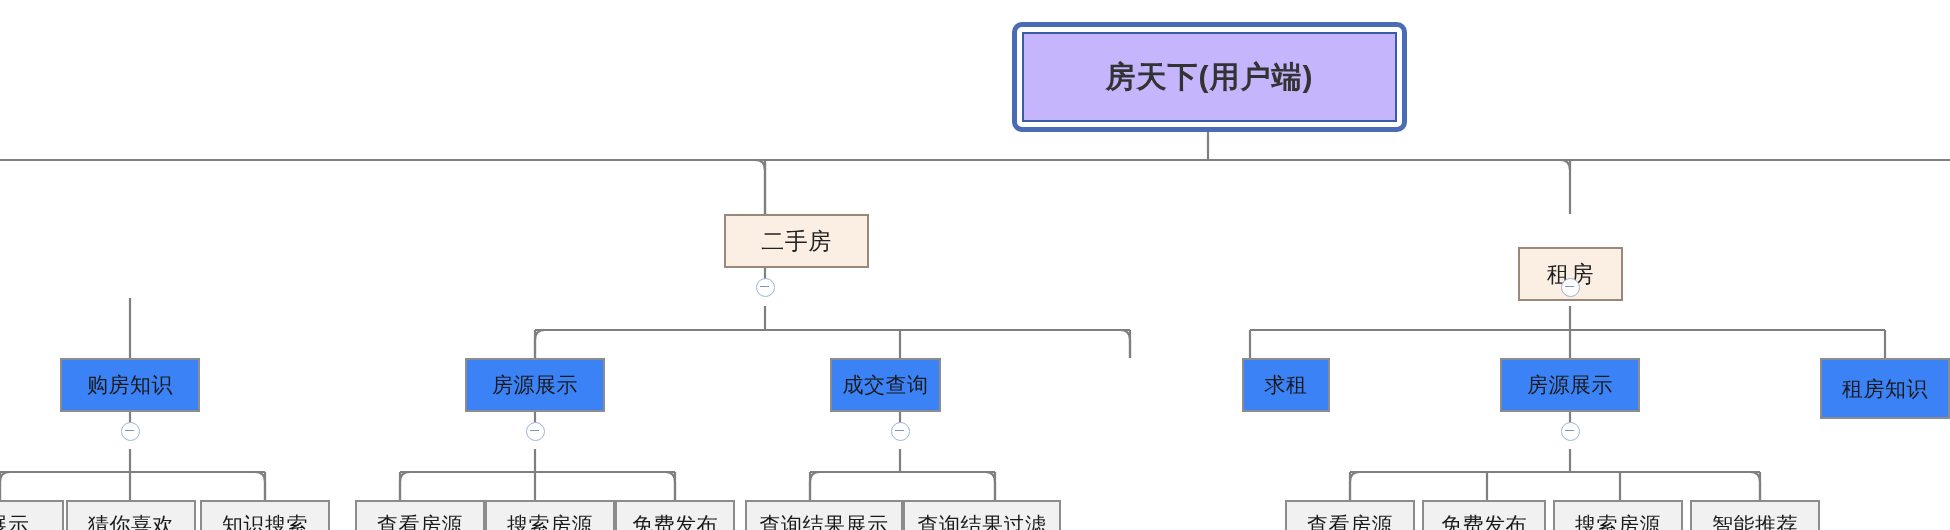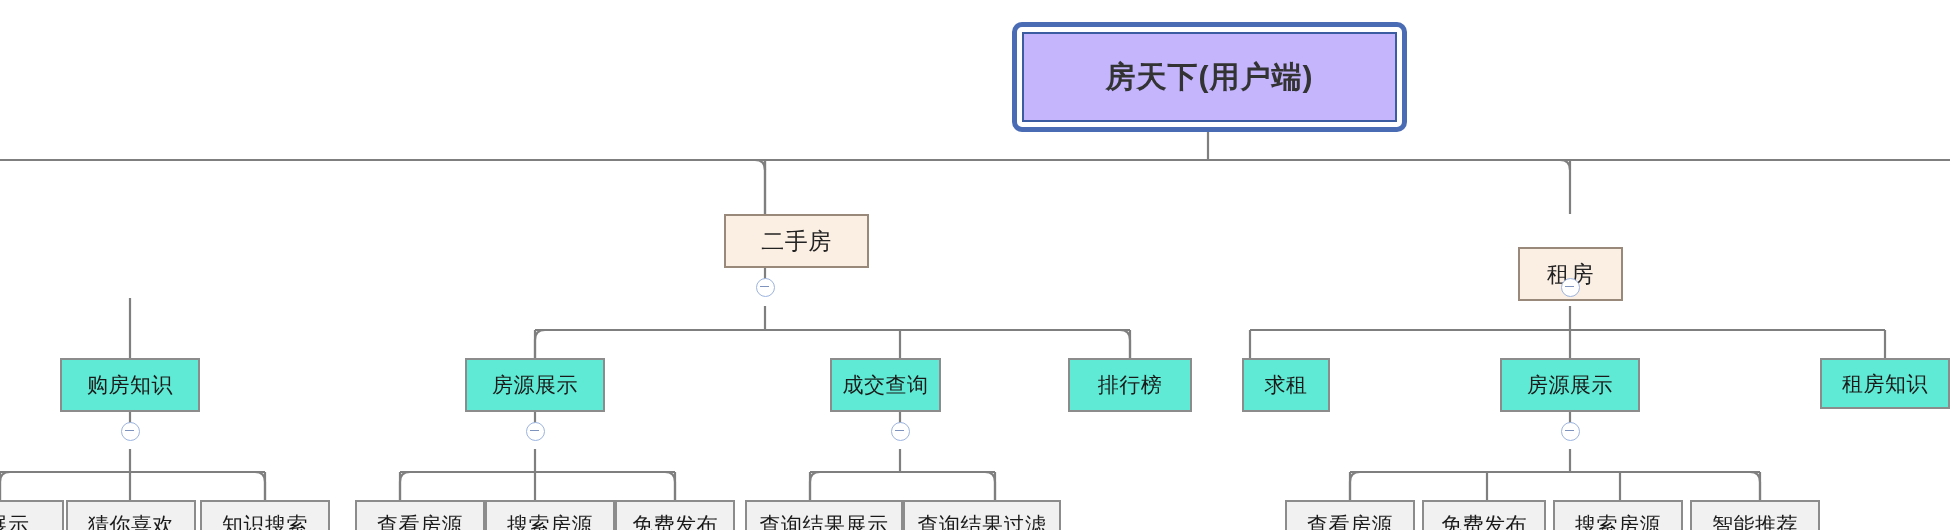--- a/index.html
+++ b/index.html
@@ -67,21 +67,21 @@
   
   .node-l2 {
     background: #fbeee3;
     border: 2px solid #99897a;
     color: #222222;
     font-size: 23px;
   }
 
   
   .node-l3 {
-    background: #5eead4;
+    background: #3b82f6;
     border: 2px solid #8c8c8c;
     font-size: 21px;
   }
   .node-l4 {
     background: #f1f1f1;
     border: 2px solid #8c8c8c;
     font-size: 21px;
   }
 
   
@@ -220,34 +220,31 @@
   <div class="node node-l3" style="left:465px; top:358px; width:140px; height:54px;">
     <span>房源展示</span>
   </div>
   <div class="collapse-badge" style="left:525.5px; top:421.5px;"></div>
 
   <div class="node node-l3" style="left:830px; top:358px; width:111px; height:54px;">
     <span>成交查询</span>
   </div>
   <div class="collapse-badge" style="left:890.5px; top:421.5px;"></div>
 
-  <div class="node node-l3" style="left:1068px; top:358px; width:124px; height:54px;">
-    <span>排行榜</span>
-  </div>
 
   <div class="node node-l3" style="left:1206px; top:358px; width:88px; height:54px;margin-left:36px;">
     <span>求租</span>
   </div>
 
   <div class="node node-l3" style="left:1500px; top:358px; width:140px; height:54px;">
     <span>房源展示</span>
   </div>
   <div class="collapse-badge" style="left:1560.5px; top:421.5px;"></div>
 
-  <div class="node node-l3" style="left:1820px; top:358px; width:130px; height:51px;">
+  <div class="node node-l3" style="left:1820px; top:358px; width:130px; height:61px;">
     <span>租房知识</span>
   </div>
 
   <div class="node node-l4" style="left:-48px; top:500px; width:112px; height:50px;">
     <span>展示</span>
   </div>
   <div class="node node-l4" style="left:66px; top:500px; width:130px; height:50px;">
     <span>猜你喜欢</span>
   </div>
   <div class="node node-l4" style="left:200px; top:500px; width:130px; height:50px;">

